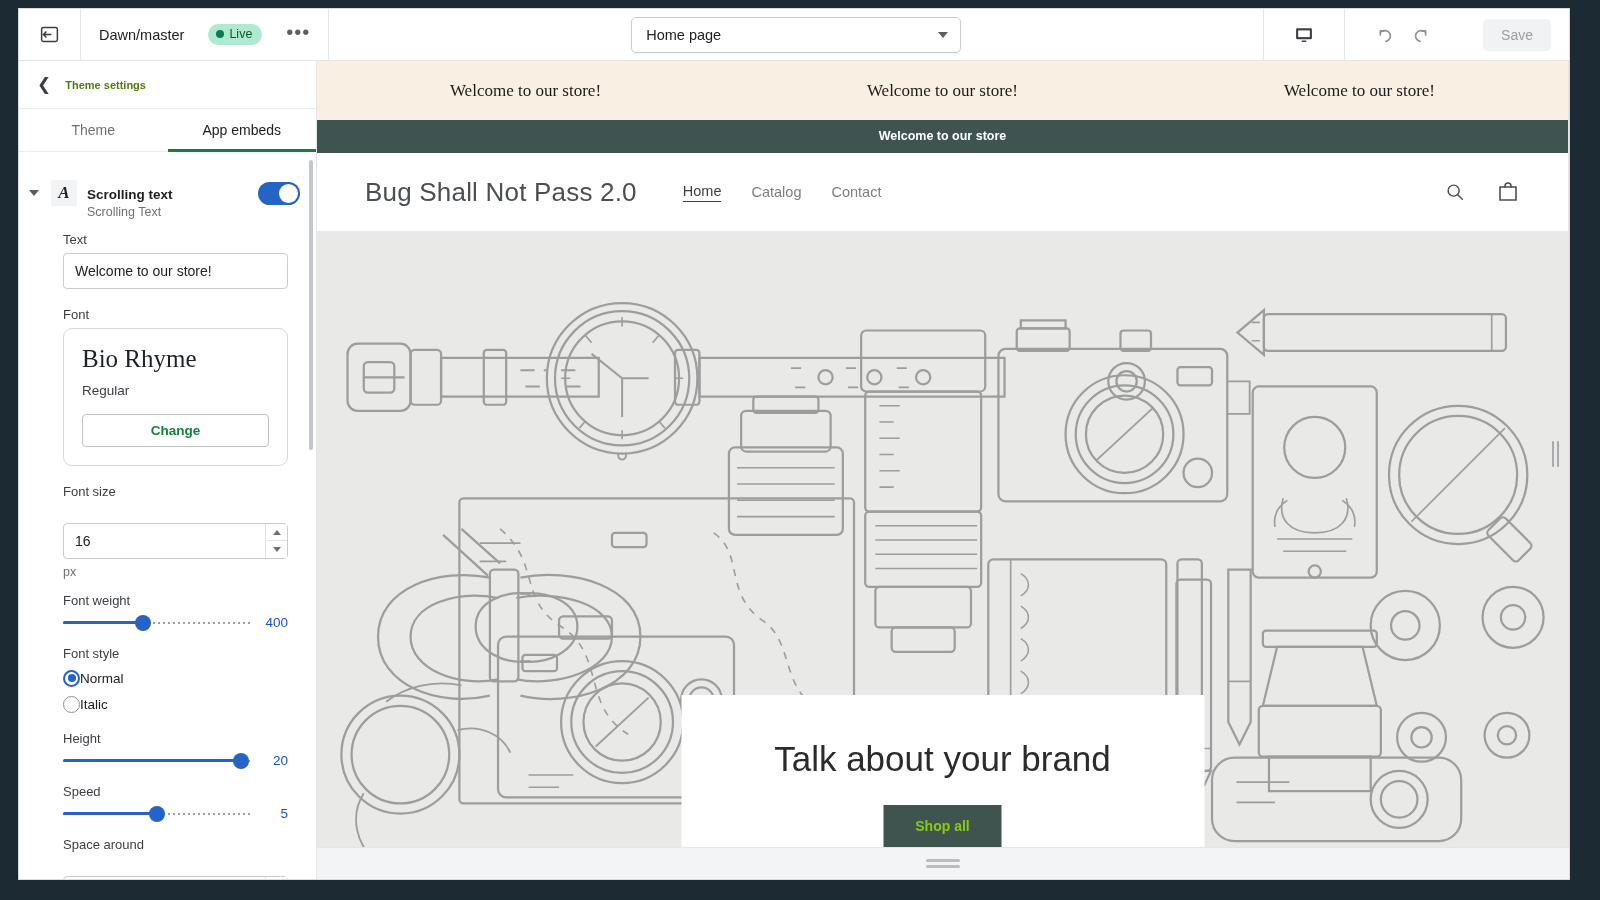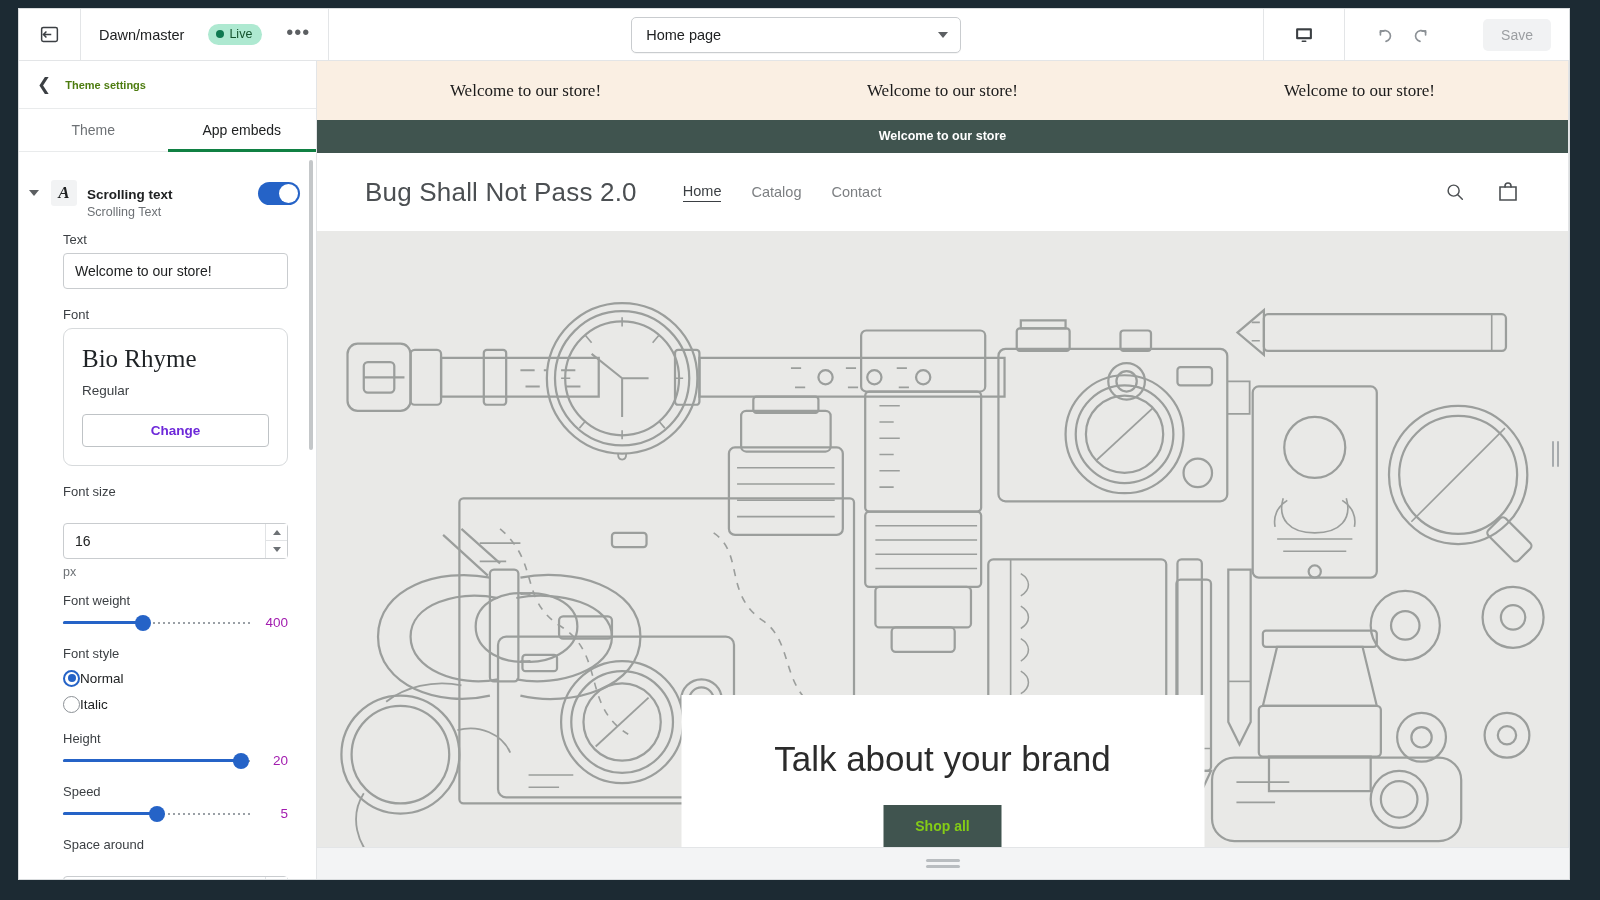--- a/index.html
+++ b/index.html
@@ -139,21 +139,21 @@
     padding: 16px 18px 18px;
   }
   .font-name {
     font-family: "Liberation Serif", serif;
     font-size: 25px; color: #1f2326; line-height: 1.15;
   }
   .font-style-label { font-size: 13.5px; color: #3b3f43; margin-top: 9px; }
   .change-btn {
     display: block; width: 100%; margin-top: 16px;
     background: #fff; border: 1px solid #bfc3c6; border-radius: 4px;
-    font-size: 13.5px; font-weight: bold; color: #6d28d9;
+    font-size: 13.5px; font-weight: bold; color: #15803d;
     padding: 8px 0; font-family: inherit; cursor: pointer;
   }
 
   .stepper-wrap { position: relative; margin-top: 24px; }
   .stepper-btns {
     position: absolute; right: 1px; top: 1px; bottom: 1px; width: 22px;
     display: flex; flex-direction: column; border-left: 1px solid #e1e3e5;
   }
   .stepper-btn {
     flex: 1; display: flex; align-items: center; justify-content: center;
@@ -172,21 +172,21 @@
     position: absolute; left: 0; right: 0; top: 8px; height: 2px;
     background-image: repeating-linear-gradient(to right, #9aa0a6 0 2px, transparent 2px 5px);
   }
   .slider-fill {
     position: absolute; left: 0; top: 7.5px; height: 3px; background: #2563c7; border-radius: 2px;
   }
   .slider-thumb {
     position: absolute; top: 1px; width: 16px; height: 16px; border-radius: 50%;
     background: #2563c7; transform: translateX(-8px);
   }
-  .slider-val { font-size: 13.5px; color: #a21caf; min-width: 26px; text-align: right; }
+  .slider-val { font-size: 13.5px; color: #1d4ed8; min-width: 26px; text-align: right; }
 
   .radio-row { display: flex; align-items: center; margin-top: 9px; }
   .radio {
     width: 17px; height: 17px; border-radius: 50%;
     border: 1.6px solid #8c9196; background: #fff;
     display: flex; align-items: center; justify-content: center; flex: 0 0 auto;
   }
   .radio.on { border-color: #2563c7; border-width: 2px; }
   .radio.on::after { content: ""; width: 8px; height: 8px; border-radius: 50%; background: #2563c7; }
   .radio-label { font-size: 13.5px; color: #202223; }

